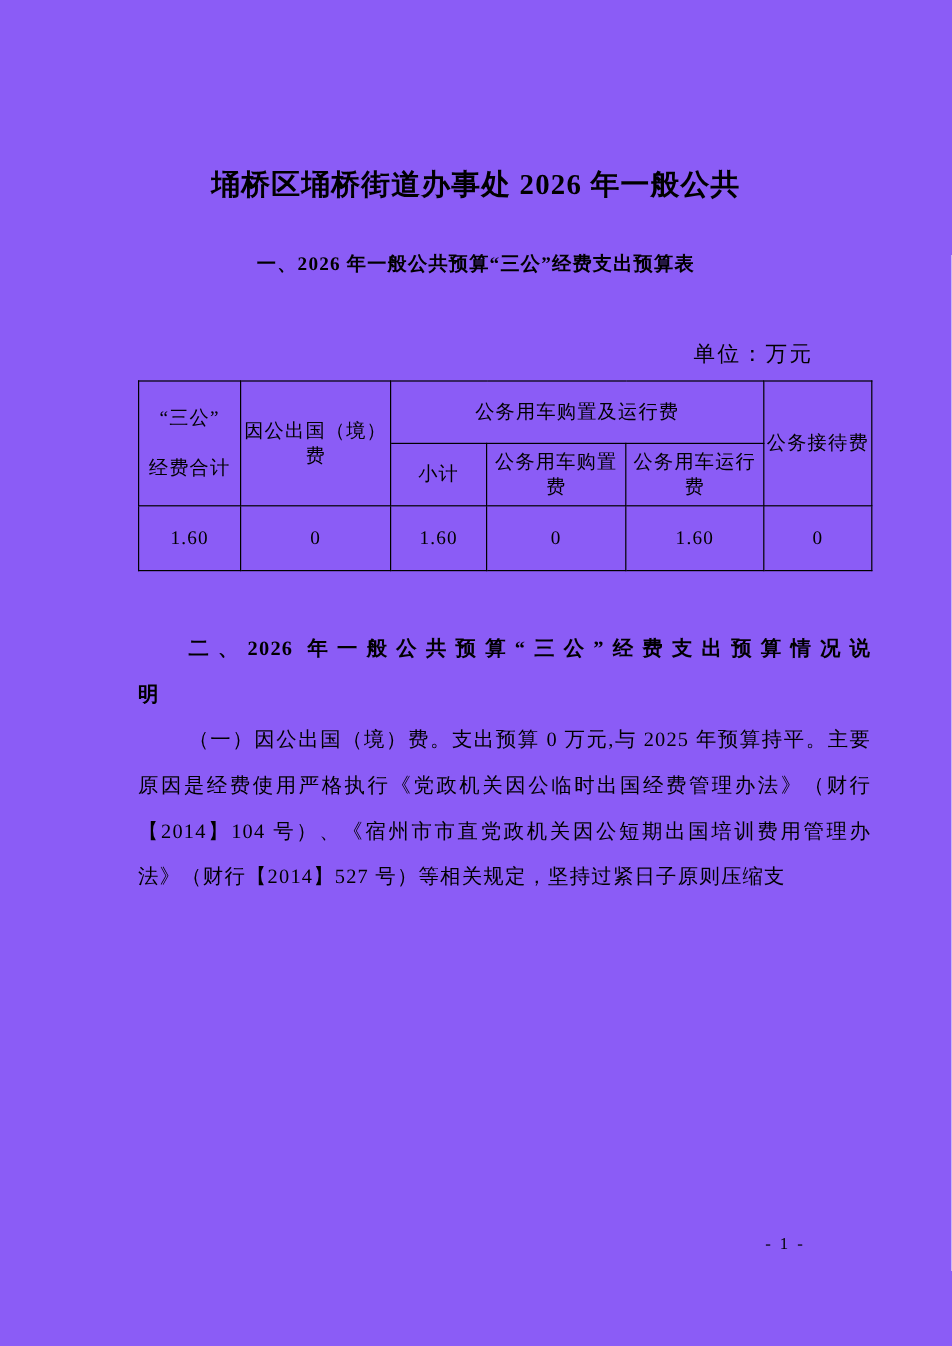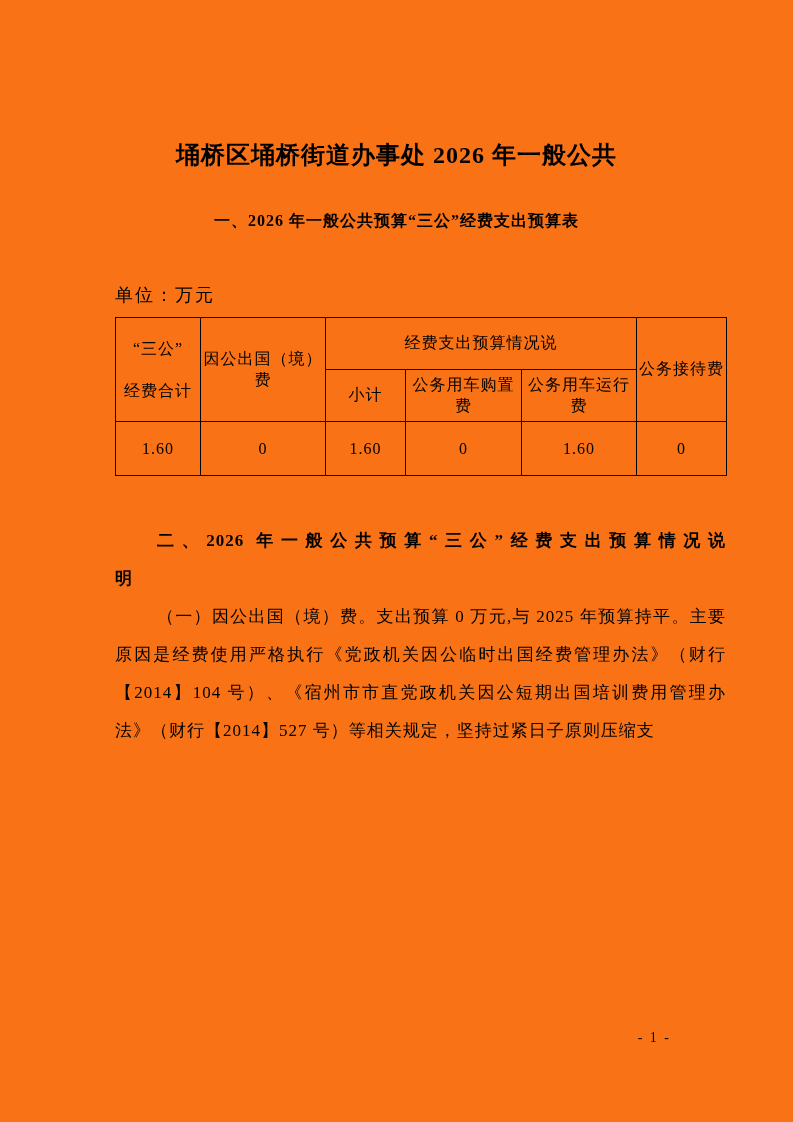--- a/index.html
+++ b/index.html
@@ -3,21 +3,21 @@
 <meta charset="utf-8">
 <style>
   html, body {
     margin: 0;
     padding: 0;
     background: #ffffff;
   }
   .page {
     width: 793px;
     height: 1122px;
-    background: #f97316;
+    background: #8b5cf6;
     position: relative;
     overflow: hidden;
     color: #000000;
     font-family: "Liberation Serif", "DejaVu Serif", serif;
   }
   .doc-title {
     padding-top: 134px;
     text-align: center;
     font-weight: bold;
     font-size: 24px;
@@ -31,21 +31,21 @@
     font-size: 16px;
     line-height: 30px;
     letter-spacing: 1px;
   }
   .content {
     width: 611px;
     margin-left: 115px;
   }
   .unit-label {
     margin-top: 46px;
-    text-align: left;
+    text-align: right;
     padding-right: 48px;
     font-size: 18px;
     line-height: 26px;
     letter-spacing: 2px;
   }
   table.budget-table {
     border-collapse: collapse;
     width: 611px;
     margin-top: 9px;
     table-layout: fixed;
@@ -115,21 +115,21 @@
         <col style="width:115px">
         <col style="width:90px">
       </colgroup>
       <tbody>
         <tr class="h-row1">
           <td rowspan="2" class="cell-total">
             <div>“三公”</div>
             <div>经费合计</div>
           </td>
           <td rowspan="2">因公出国（境）费</td>
-          <td colspan="3">经费支出预算情况说</td>
+          <td colspan="3">公务用车购置及运行费</td>
           <td rowspan="2">公务接待费</td>
         </tr>
         <tr class="h-row2">
           <td>小计</td>
           <td>公务用车购置费</td>
           <td>公务用车运行费</td>
         </tr>
         <tr class="d-row">
           <td>1.60</td>
           <td>0</td>

